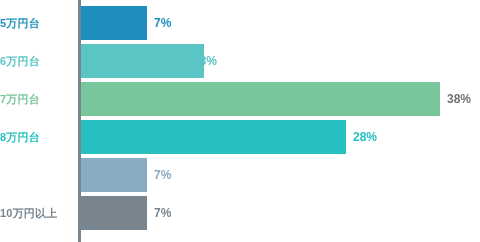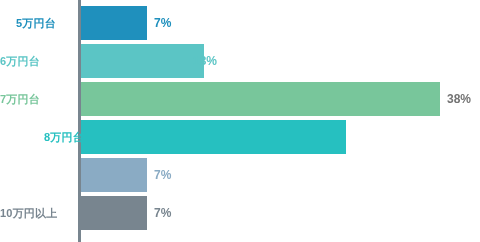--- a/index.html
+++ b/index.html
@@ -64,37 +64,38 @@
     white-space: nowrap;
   }
 </style>
 </head>
 <body>
 
 <div id="chart">
   <div class="axis-line"></div>
   <div id="rows-container">
       <div class="row" style="top: 6px;">
-        <div class="cat-label" style="color: rgb(31, 144, 189); padding-left: 16px;">5万円台</div>
+        <div class="cat-label" style="color: rgb(31, 144, 189);">5万円台</div>
         <div class="bar" style="width: 66px; background: rgb(31, 144, 189);"></div>
         <div class="val-label" style="left: 154px; color: rgb(31, 144, 189);">7%</div>
       </div>
       <div class="row" style="top: 44px;">
         <div class="cat-label" style="color: rgb(91, 197, 197);">6万円台</div>
         <div class="bar" style="width: 123px; background: rgb(91, 197, 197);"></div>
         <div class="val-label" style="left: 193px; color: rgb(91, 197, 197);">13%</div>
       </div>
       <div class="row" style="top: 82px;">
         <div class="cat-label" style="color: rgb(120, 198, 155);">7万円台</div>
         <div class="bar" style="width: 359px; background: rgb(120, 198, 155);"></div>
         <div class="val-label" style="left: 447px; color: #737373;">38%</div>
       </div>
       <div class="row" style="top: 120px;">
-        <div class="cat-label" style="color: rgb(38, 192, 192); padding-left: 44px;">8万円台</div>
+        <div class="cat-label" style="color: rgb(38, 192, 192);">8万円台</div>
         <div class="bar" style="width: 265px; background: rgb(38, 192, 192);"></div>
+        <div class="val-label" style="left: 353px; color: rgb(38, 192, 192);">28%</div>
       </div>
       <div class="row" style="top: 158px;">
         <div class="bar" style="width: 66px; background: rgb(138, 171, 196);"></div>
         <div class="val-label" style="left: 154px; color: rgb(138, 171, 196);">7%</div>
       </div>
       <div class="row" style="top: 196px;">
         <div class="cat-label" style="color: rgb(120, 133, 143);">10万円以上</div>
         <div class="bar" style="width: 66px; background: rgb(120, 133, 143);"></div>
         <div class="val-label" style="left: 154px; color: rgb(120, 133, 143);">7%</div>
       </div>

